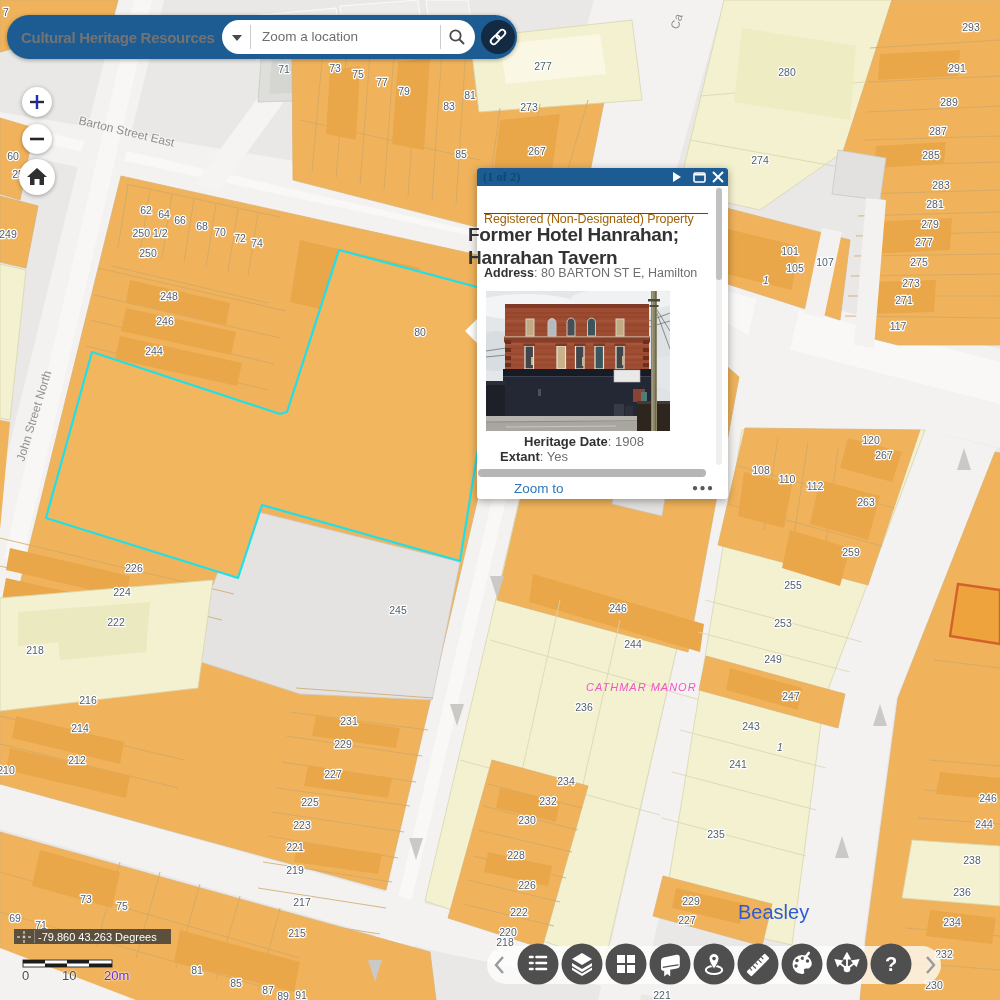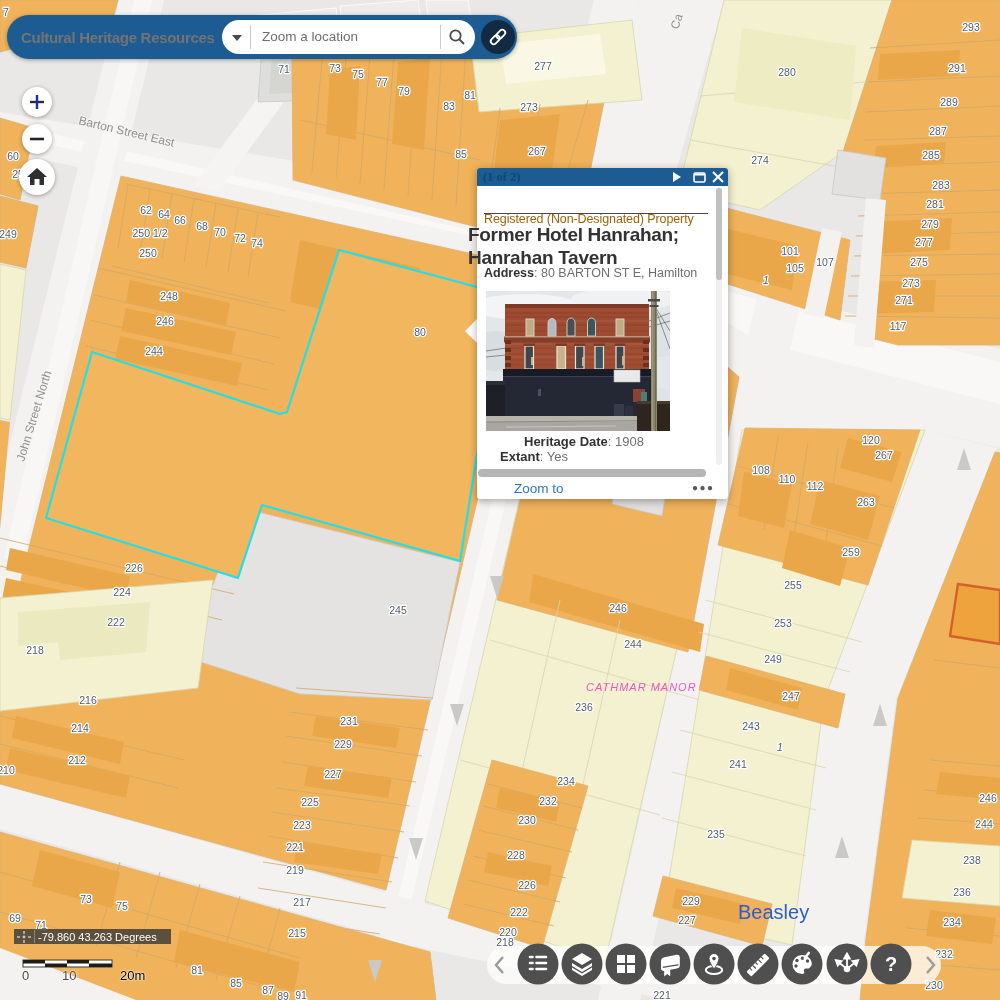--- a/index.html
+++ b/index.html
@@ -740,15 +740,15 @@
 <svg style="position:absolute;left:22px;top:958px;" width="92" height="12">
       <rect x="1" y="2" width="89" height="7" fill="#ffffff" stroke="#3b3b3b" stroke-width="1"></rect>
       <rect x="1" y="2" width="22" height="3.5" fill="#1c1c1c"></rect>
       <rect x="23" y="5.5" width="22" height="3.5" fill="#1c1c1c"></rect>
       <rect x="45" y="2" width="22" height="3.5" fill="#1c1c1c"></rect>
       <rect x="67" y="5.5" width="23" height="3.5" fill="#1c1c1c"></rect>
     </svg>
 
 <div style="position:absolute;left:22px;top:968px;font-size:13px;color:#4a4a4a;text-shadow:0 0 2px #fff,0 0 2px #fff;">0</div>
 <div style="position:absolute;left:62px;top:968px;font-size:13px;color:#4a4a4a;text-shadow:0 0 2px #fff,0 0 2px #fff;">10</div>
-<div style="position:absolute;left:120px;top:968px;font-size:13px;color:#000000;text-shadow:0 0 2px #fff,0 0 2px #fff;">20m</div>
+<div style="position:absolute;left:104px;top:968px;font-size:13px;color:#6d28d9;text-shadow:0 0 2px #fff,0 0 2px #fff;">20m</div>
 
 </div>
 
 </body></html>

